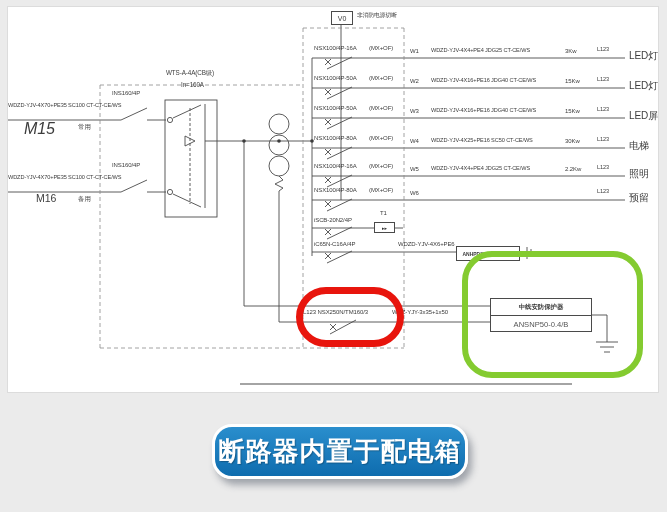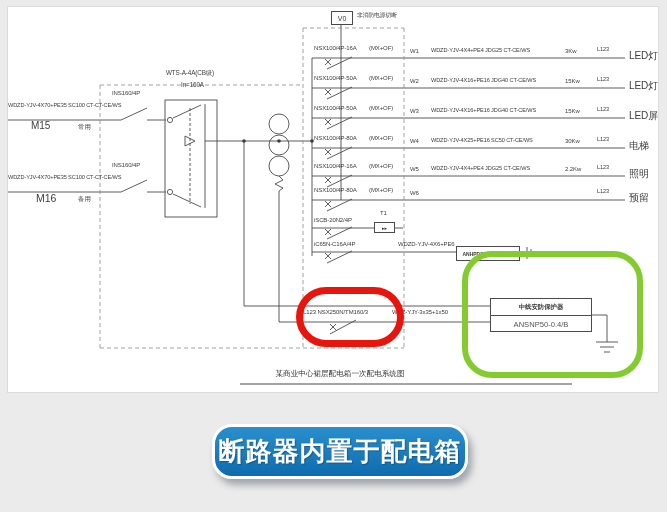--- a/index.html
+++ b/index.html
@@ -95,21 +95,21 @@
       </g>
     </g>
   </svg>
 
   <div class="boxed" style="left:331px;top:11px;width:22px;height:14px;font-size:7px;">
     <span>V0</span>
   </div>
   <div class="lbl" style="left:357px;top:13px;font-size:5.8px;">非消防电源切断</div>
 
   <div class="lbl cable" style="left:8px;top:103px;">WDZD-YJV-4X70+PE35 SC100 CT-CT-CE/WS</div>
-  <div class="lbl" style="left:31px;top:121px;font-size:10px;">M15</div>
+  <div class="lbl" style="left:24px;top:121px;font-size:16px;font-style:italic;">M15</div>
   <div class="lbl" style="left:78px;top:124px;font-size:6.5px;">常用</div>
   <div class="lbl small" style="left:112px;top:90px;">INS160/4P</div>
 
   <div class="lbl cable" style="left:8px;top:175px;">WDZD-YJV-4X70+PE35 SC100 CT-CT-CE/WS</div>
   <div class="lbl" style="left:36px;top:193px;font-size:10.5px;">M16</div>
   <div class="lbl" style="left:78px;top:196px;font-size:6.5px;">备用</div>
   <div class="lbl small" style="left:112px;top:162px;">INS160/4P</div>
 
   <div class="lbl" style="left:166px;top:70px;font-size:6.3px;">WTS-A-4A(CB级)</div>
   <div class="lbl" style="left:181px;top:82px;font-size:6.3px;">In=160A</div>
@@ -176,19 +176,18 @@
   <div class="lbl small" style="left:392px;top:309px;">WDZ-YJY-3x35+1x50</div>
 
   <div id="np-box">
     <div class="cell">中线安防保护器</div>
     <div class="cell">ANSNP50-0.4/B</div>
   </div>
 
   <div id="red-ring"></div>
   <div id="green-ring"></div>
 
-  <div id="caption">某商业中心裙层配电箱一次配电系统图</div>
 
   <div id="cta-button">
     <span>断路器内置于配电箱</span>
   </div>
 
 </div>
 
 </body></html>

